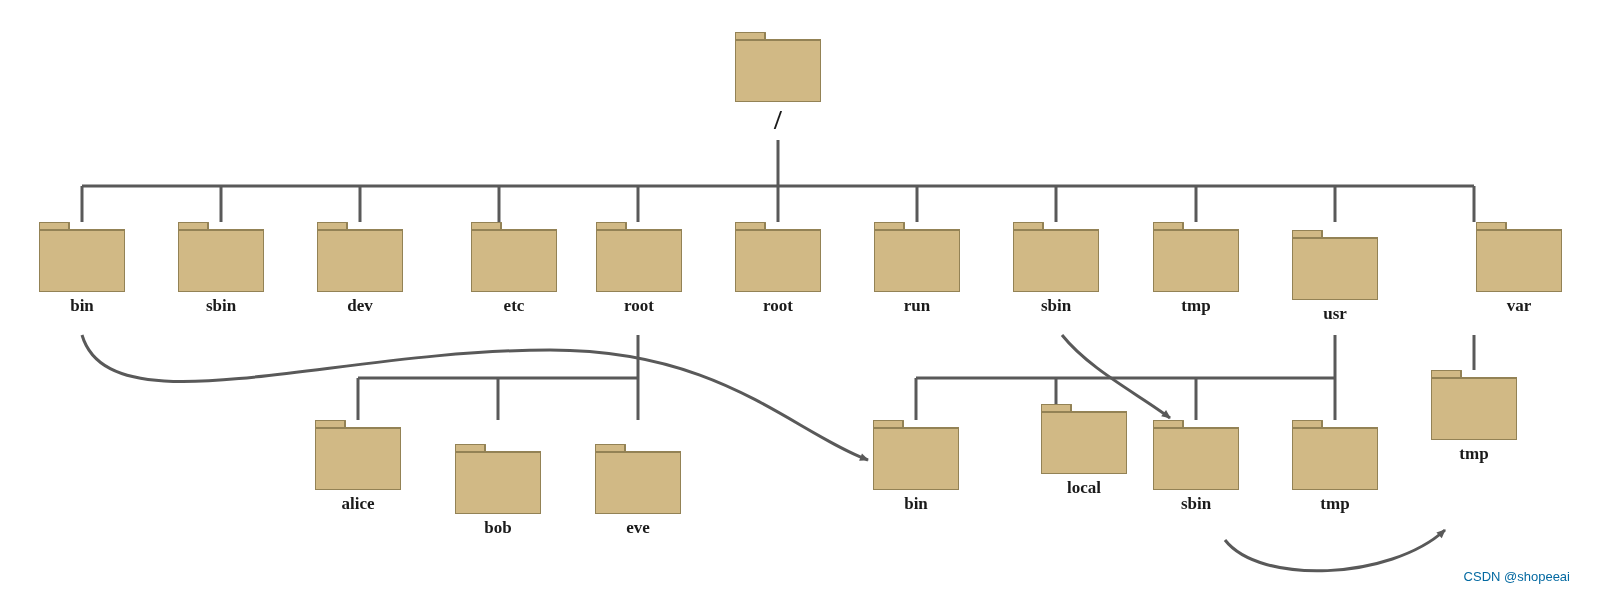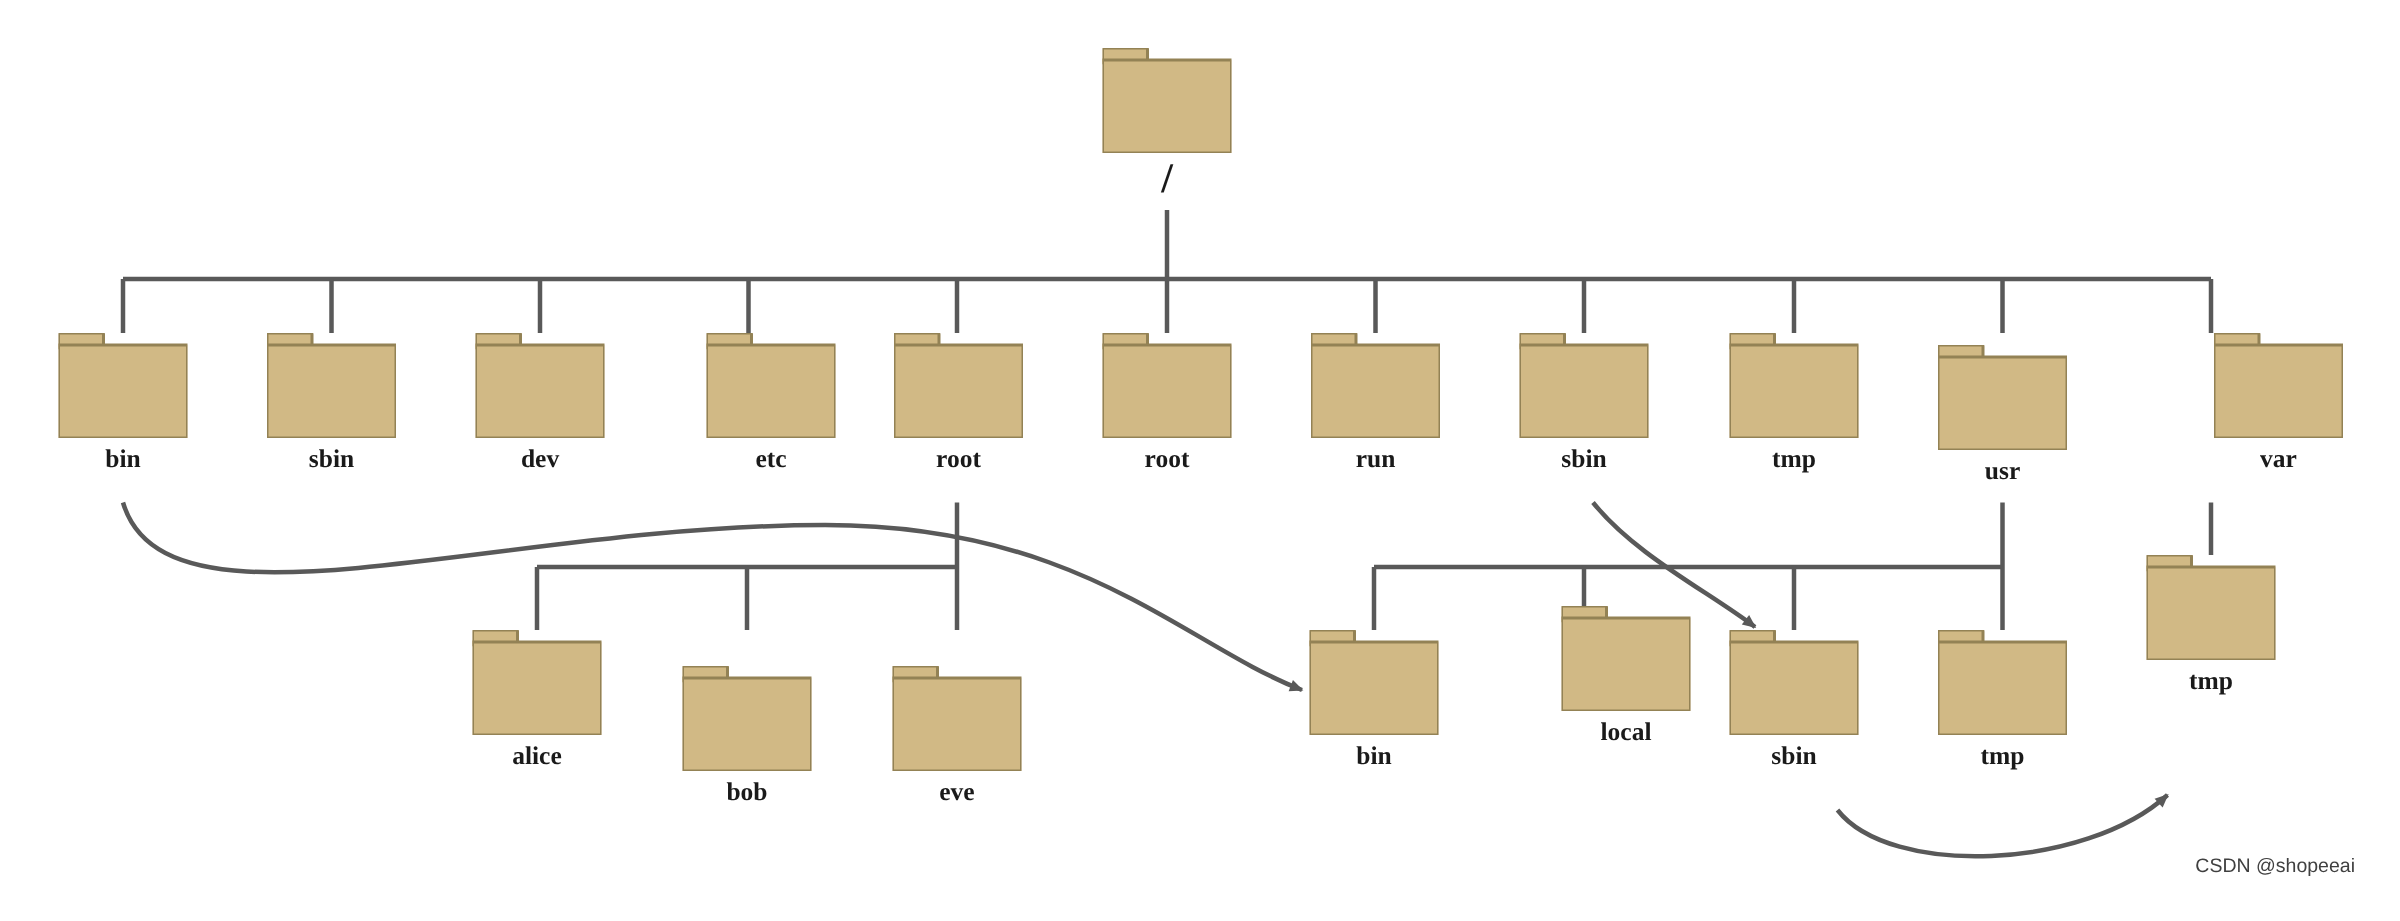--- a/index.html
+++ b/index.html
@@ -32,21 +32,21 @@
     color: #1a1a1a;
   }
   .folder.root .label {
     top: 72px;
     font-size: 28px;
   }
   .watermark {
     position: absolute;
     right: 30px;
     bottom: 30px;
-    color: #404040;
+    color: #0369a1;
     font-family: Arial, sans-serif;
     font-size: 13px;
   }
 </style>
 </head>
 <body>
 
 <svg class="canvas">
   <defs>
     <g id="folder-shape">

